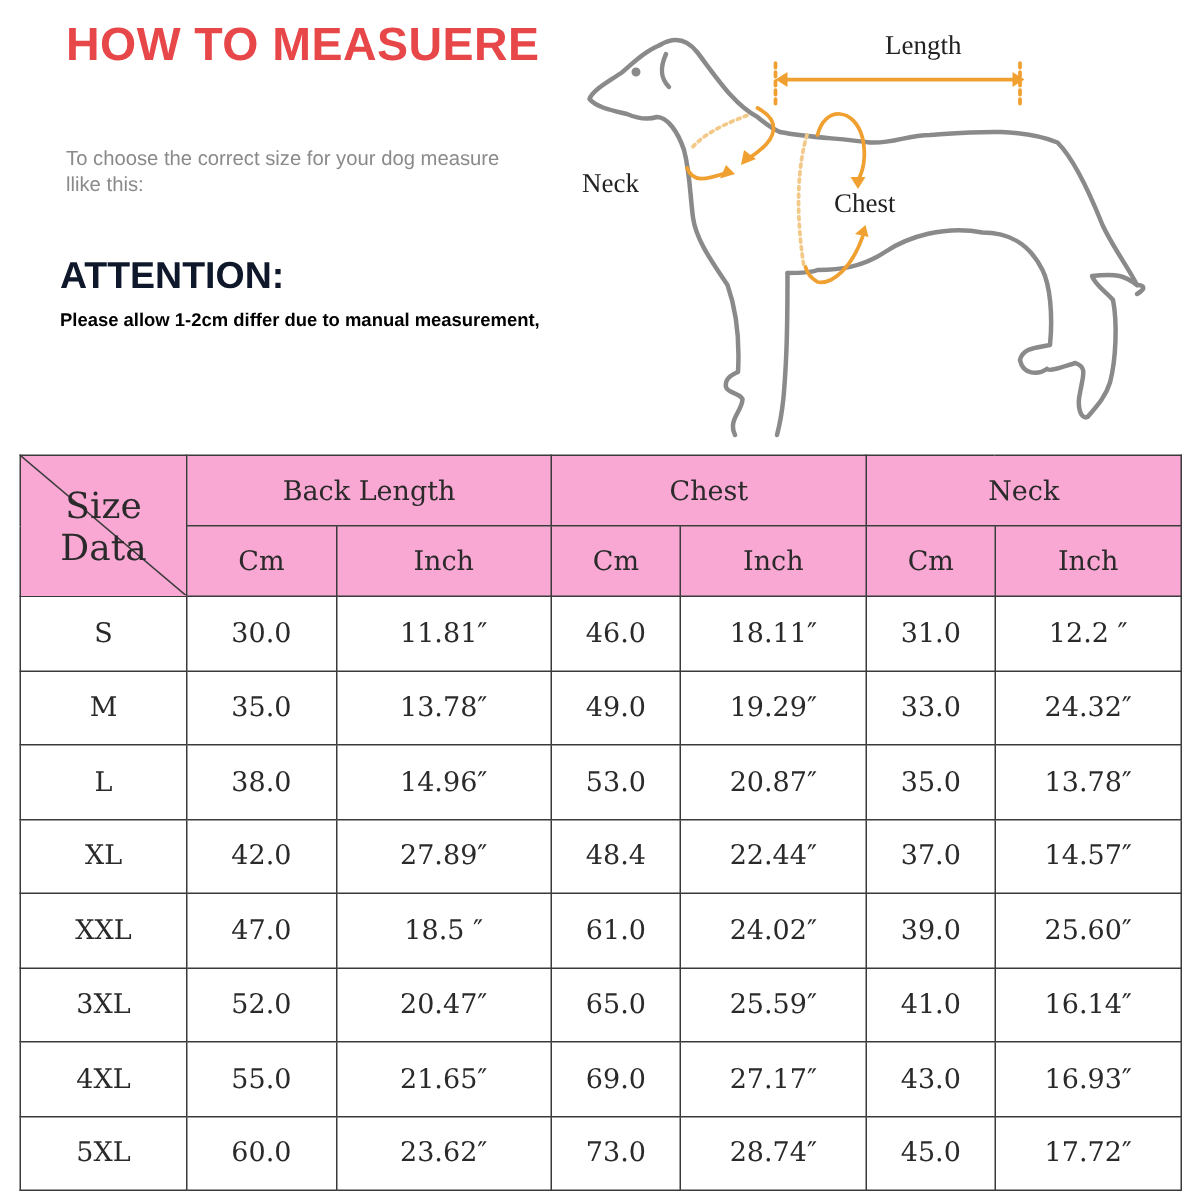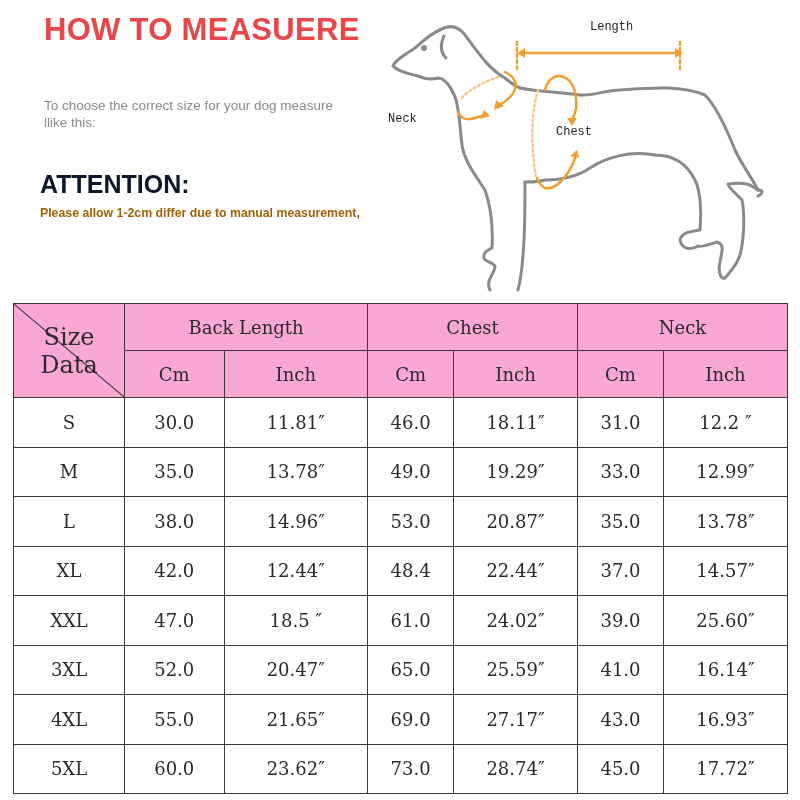--- a/index.html
+++ b/index.html
@@ -14,25 +14,25 @@
       position: absolute; left: 44px; top: 67px; width: 300px;
       font-family: "Liberation Sans", sans-serif; font-size: 13.5px; line-height: 17px; color: #8a8a8a; margin-top: 30px;
     }
     .attention {
       position: absolute; left: 40px; top: 170px;
       font-family: "Liberation Sans", sans-serif; font-weight: bold;
       font-size: 25px; color: #0f172a;
     }
     .attention-note {
       position: absolute; left: 40px; top: 205px; width: 380px;
-      font-family: "Liberation Sans", sans-serif; font-weight: bold; font-size: 12.3px; line-height: 17px; color: #a16207;
+      font-family: "Liberation Sans", sans-serif; font-weight: bold; font-size: 12.3px; line-height: 17px; color: #000000;
     }
 
     .dog { position: absolute; left: 380px; top: 0; width: 420px; height: 300px; }
-    .dog-label { position: absolute; font-family: Liberation Mono, monospace; font-size: 12px; color: #222; }
+    .dog-label { position: absolute; font-family: Liberation Serif, serif; font-size: 18px; color: #222; }
 
     table.size-table {
       position: absolute; left: 13px; top: 303px;
       border-collapse: collapse; width: 775px;
       font-family: "DejaVu Serif", serif; color: #2a2a2a;
     }
     .size-table td, .size-table th {
       border: 1.5px solid #3a3a3a; text-align: center; font-weight: normal; padding: 0;
     }
     .size-table thead th { background: #f9a8d4; font-size: 18px; height: 46px; }
@@ -130,35 +130,35 @@
       <td>31.0</td>
       <td>12.2 ″</td>
     </tr>
     <tr>
       <td>M</td>
       <td>35.0</td>
       <td>13.78″</td>
       <td>49.0</td>
       <td>19.29″</td>
       <td>33.0</td>
-      <td>12.99″</td>
+      <td>24.32″</td>
     </tr>
     <tr>
       <td>L</td>
       <td>38.0</td>
       <td>14.96″</td>
       <td>53.0</td>
       <td>20.87″</td>
       <td>35.0</td>
       <td>13.78″</td>
     </tr>
     <tr>
       <td>XL</td>
       <td>42.0</td>
-      <td>12.44″</td>
+      <td>27.89″</td>
       <td>48.4</td>
       <td>22.44″</td>
       <td>37.0</td>
       <td>14.57″</td>
     </tr>
     <tr>
       <td>XXL</td>
       <td>47.0</td>
       <td>18.5 ″</td>
       <td>61.0</td>

